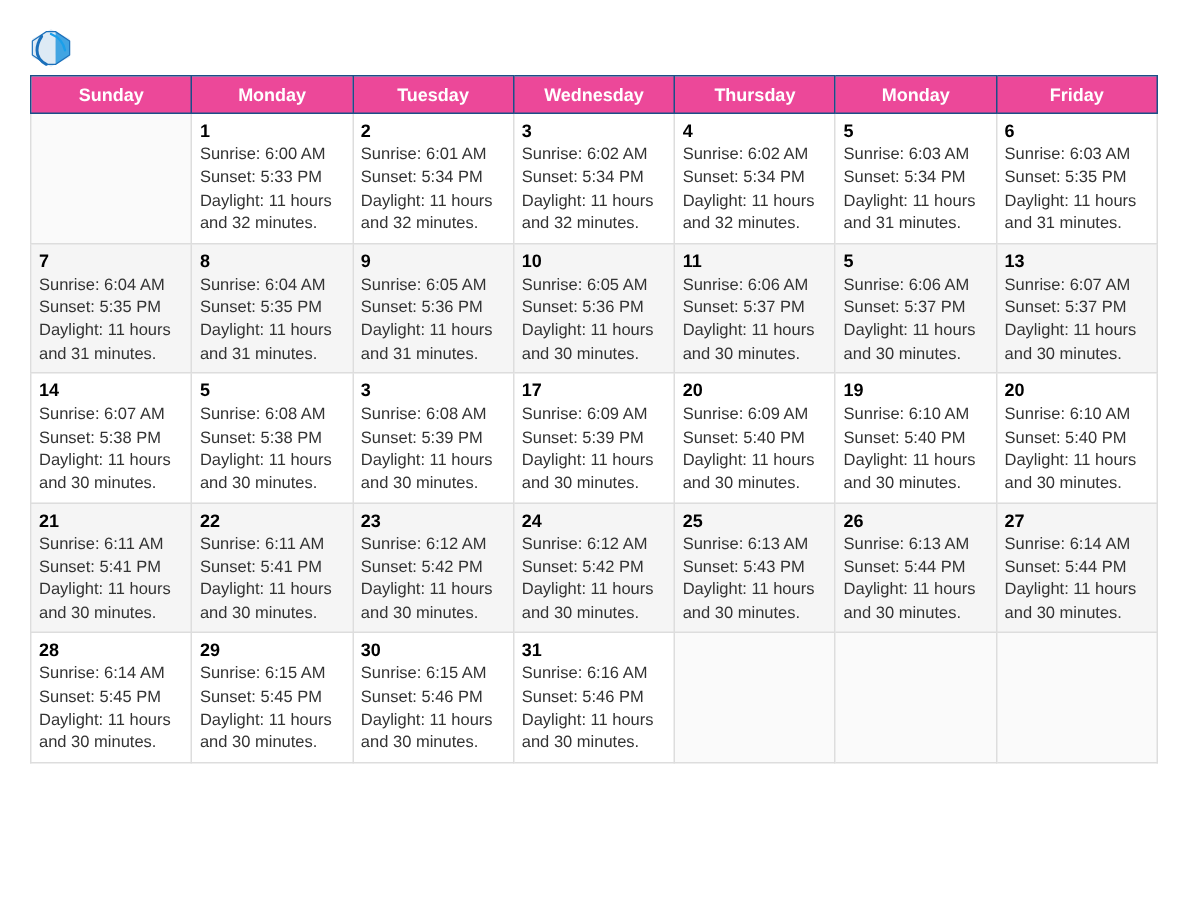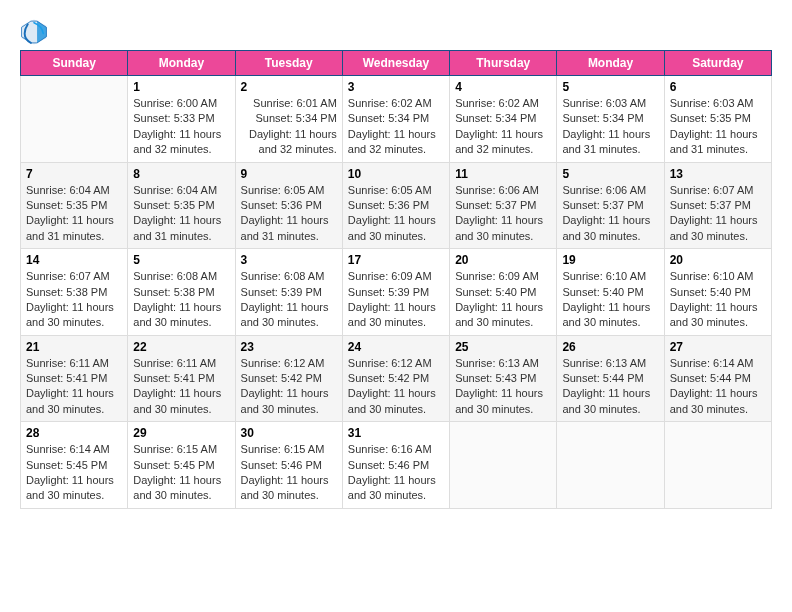--- a/index.html
+++ b/index.html
@@ -119,36 +119,36 @@
 
   <table>
     <thead>
       <tr>
       <th>Sunday</th>
           <th>Monday</th>
           <th>Tuesday</th>
           <th>Wednesday</th>
           <th>Thursday</th>
           <th>Monday</th>
-          <th>Saturday</th>
+          <th>Friday</th>
         </tr>
     </thead>
     <tbody id="calendar-body">
     <tr>
           <td class="empty-cell"></td>
           <td>
             <span class="day-num">1</span>
             <div class="day-info" style="white-space: pre-line;">Sunrise: 6:00 AM
 Sunset: 5:33 PM
 Daylight: 11 hours
 and 32 minutes.</div>
           </td>
           <td>
             <span class="day-num">2</span>
-            <div class="day-info" style="white-space: pre-line; text-align: right;">Sunrise: 6:01 AM
+            <div class="day-info" style="white-space: pre-line;">Sunrise: 6:01 AM
 Sunset: 5:34 PM
 Daylight: 11 hours
 and 32 minutes.</div>
           </td>
           <td>
             <span class="day-num">3</span>
             <div class="day-info" style="white-space: pre-line;">Sunrise: 6:02 AM
 Sunset: 5:34 PM
 Daylight: 11 hours
 and 32 minutes.</div>

